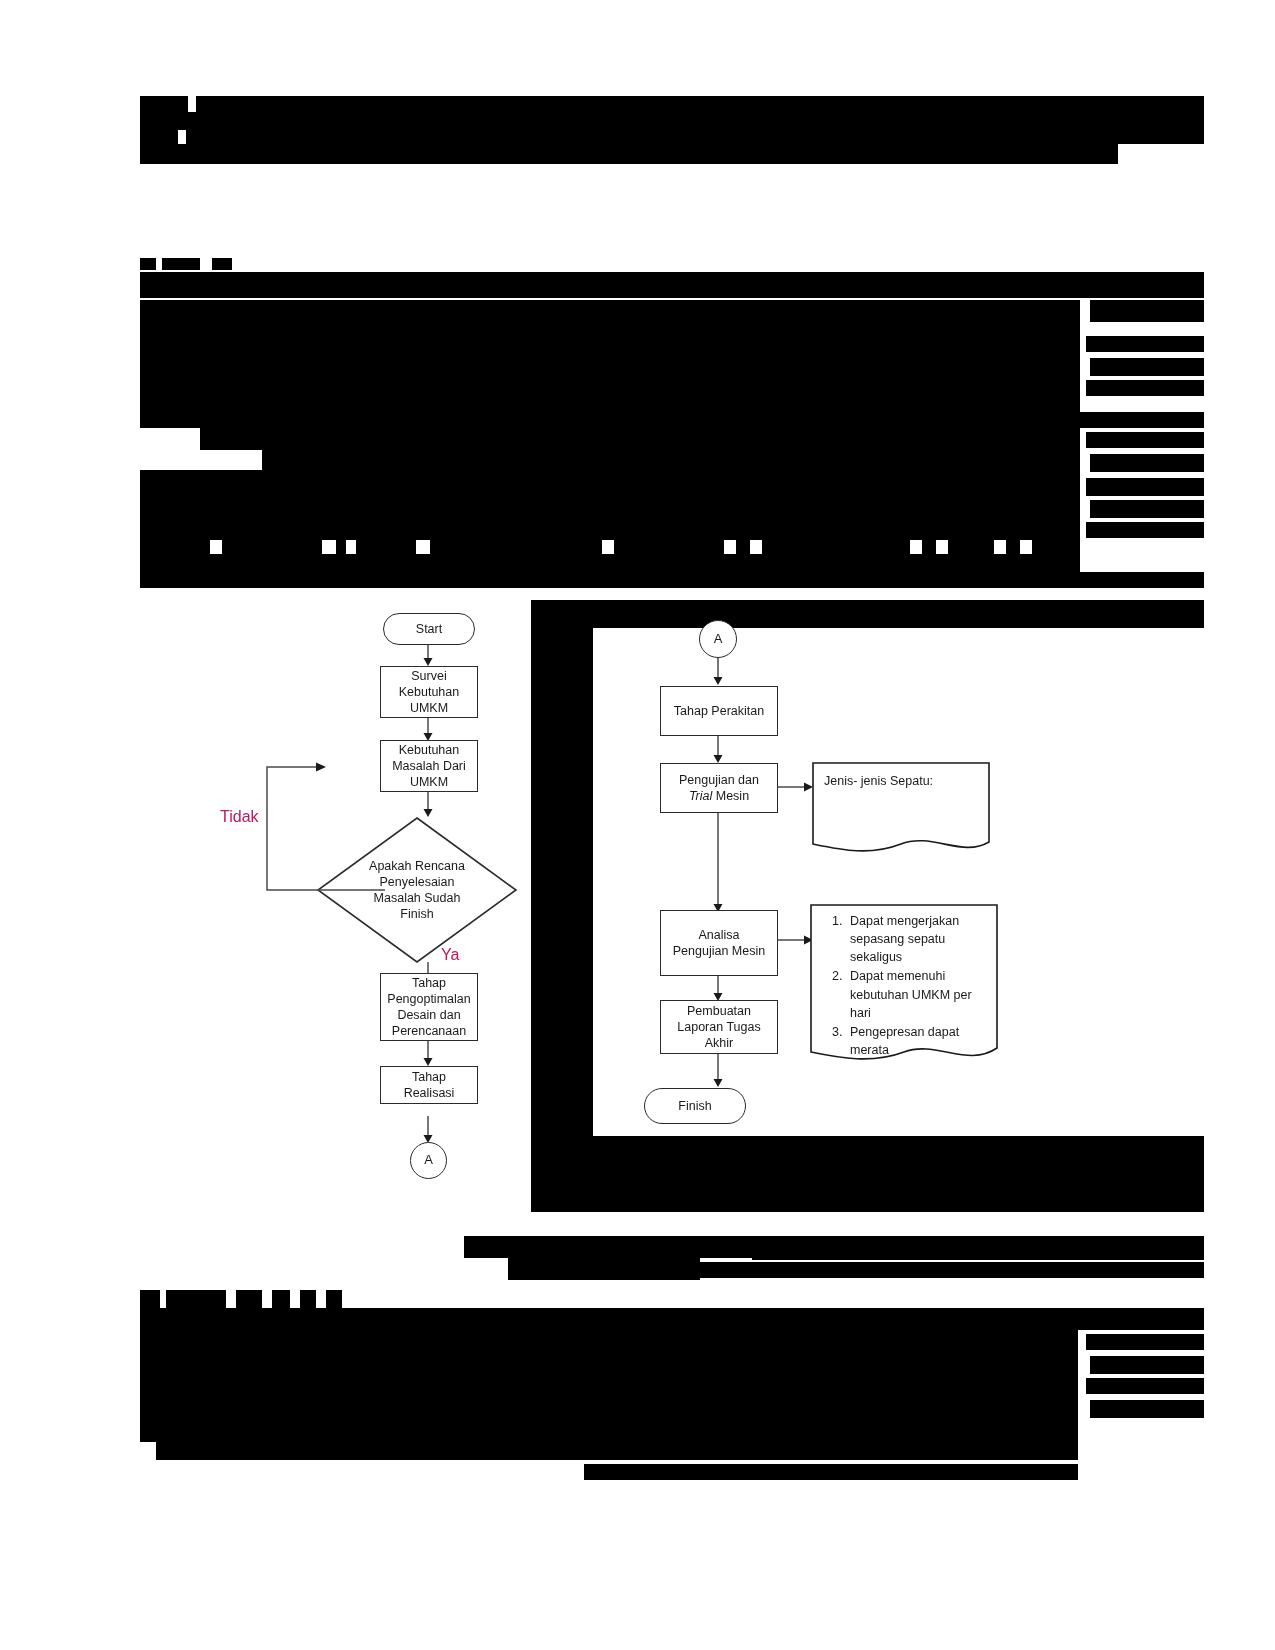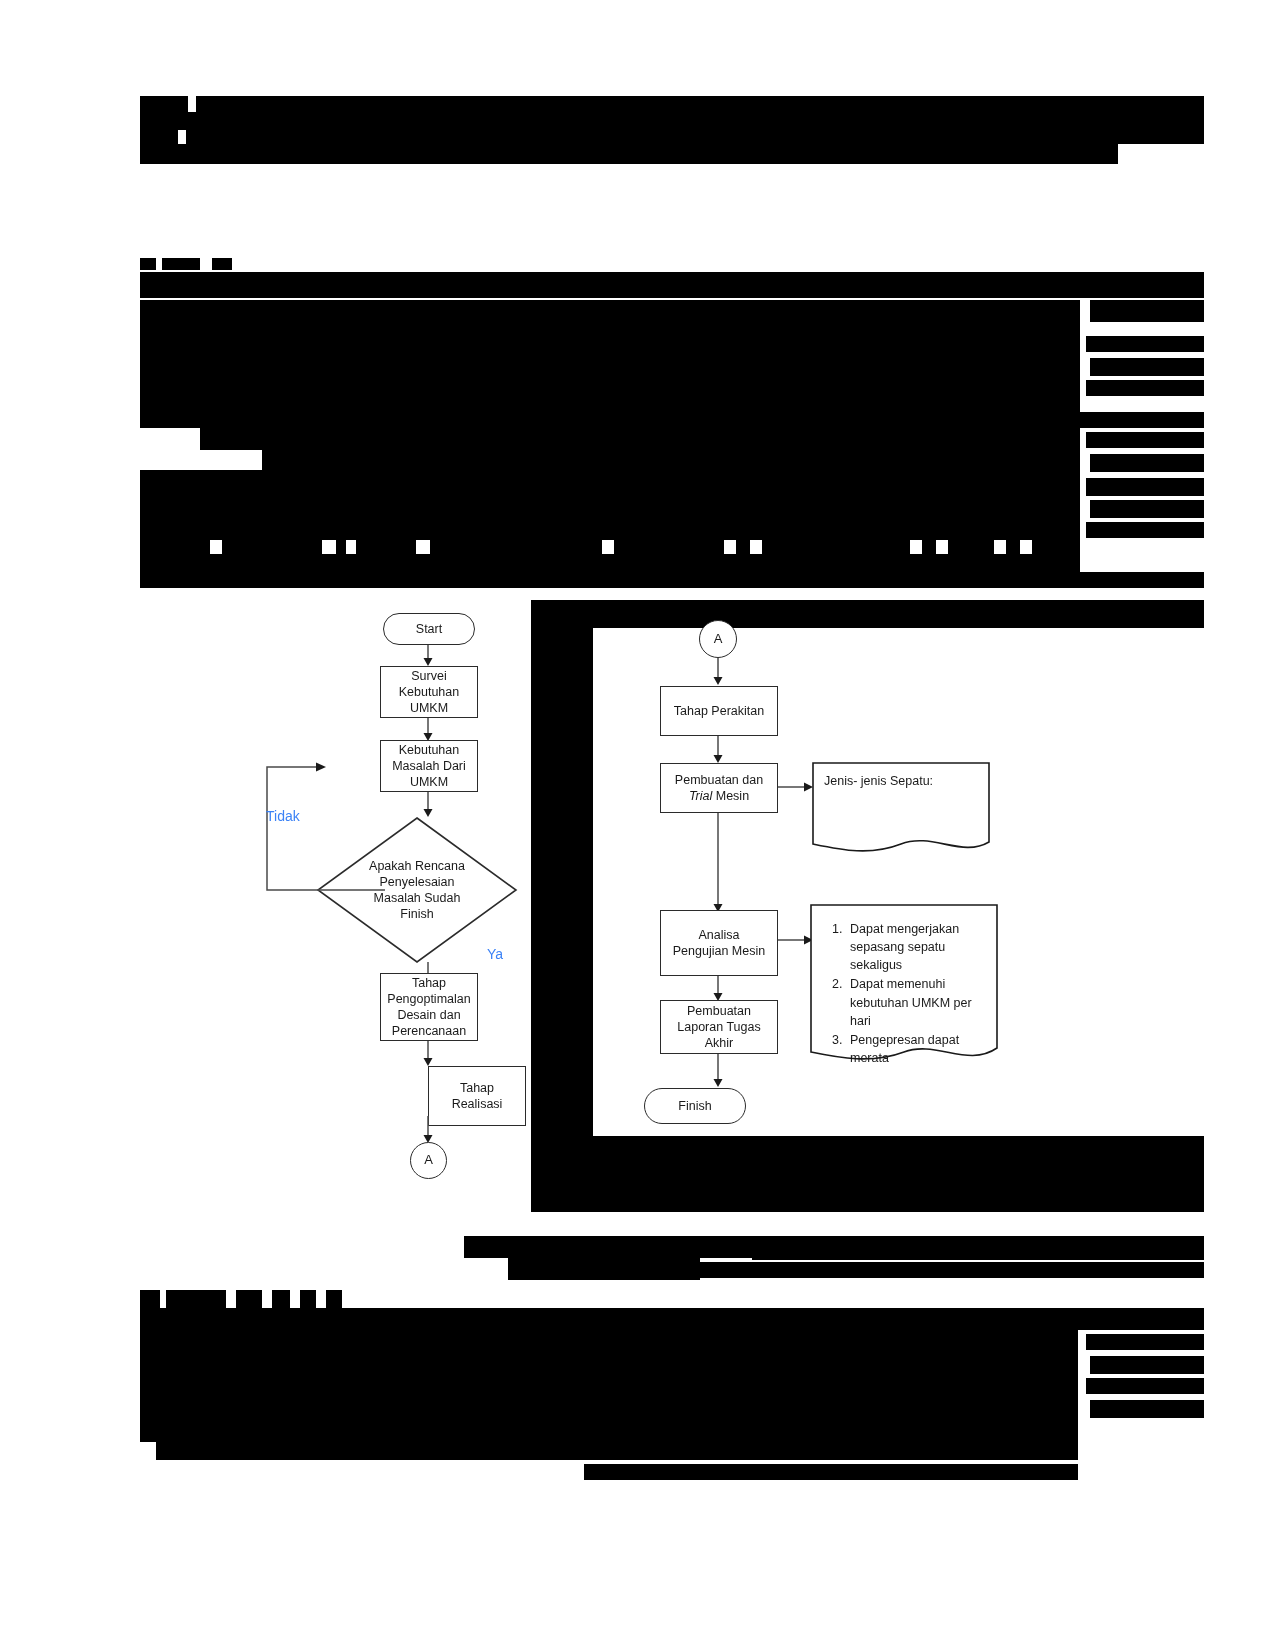--- a/index.html
+++ b/index.html
@@ -115,24 +115,23 @@
   }
   .edge line, .edge path, .edge polyline {
     stroke: #4a4a4a;
     stroke-width: 1.5px;
     fill: none;
   }
   .edge polygon { fill: #1a1a1a; }
 
   .edge-label {
     position: absolute;
-    font-size: 14px;
-    color: #3b82f6;
+    font-size: 16px;
+    color: #be185d;
     white-space: nowrap;
-    margin-left: 46px;
   }
   .white-panel {
     position: absolute;
     background: #ffffff;
   }
 </style>
 </head>
 <body>
 
 <div id="page">
@@ -274,21 +273,21 @@
       <span>Pengoptimalan</span>
       <span>Desain dan</span>
       <span>Perencanaan</span>
     </div>
 
     <svg class="edge" style="left:427px; top:1041px; width:4px; height:26px;">
       <line x1="1" y1="0" x2="1" y2="19"></line>
       <polygon points="-3.5,17 5.5,17 1,25"></polygon>
     </svg>
 
-    <div class="node" style="left:380px; top:1066px; width:98px; height:60px;margin-left:48px;">
+    <div class="node" style="left:380px; top:1066px; width:98px; height:38px;">
       <span>Tahap Realisasi</span>
     </div>
 
     <svg class="edge" style="left:427px; top:1116px; width:4px; height:28px;">
       <line x1="1" y1="0" x2="1" y2="21"></line>
       <polygon points="-3.5,19 5.5,19 1,27"></polygon>
     </svg>
 
     <div class="node circle" style="left:410px; top:1142px; width:37px; height:37px;">
       <span>A</span>
@@ -308,21 +307,21 @@
     <div class="node" style="left:660px; top:686px; width:118px; height:50px;">
       <span>Tahap Perakitan</span>
     </div>
 
     <svg class="edge" style="left:717px; top:736px; width:4px; height:28px;">
       <line x1="1" y1="0" x2="1" y2="21"></line>
       <polygon points="-3.5,19 5.5,19 1,27"></polygon>
     </svg>
 
     <div class="node" style="left:660px; top:763px; width:118px; height:50px; flex-direction:column;">
-      <span>Pembuatan dan</span>
+      <span>Pengujian dan</span>
       <span>
         <span class="it">Trial</span> Mesin
       </span>
     </div>
 
     <svg class="edge" style="left:778px; top:784px; width:36px; height:6px;">
       <line x1="0" y1="3" x2="28" y2="3"></line>
       <polygon points="26,-1.5 26,7.5 35,3"></polygon>
     </svg>
 
@@ -347,21 +346,21 @@
 
     <svg class="edge" style="left:778px; top:937px; width:36px; height:6px;">
       <line x1="0" y1="3" x2="28" y2="3"></line>
       <polygon points="26,-1.5 26,7.5 35,3"></polygon>
     </svg>
 
     <div class="doc-wrap" style="left:810px; top:904px; width:188px; height:166px;">
       <svg width="188" height="166" viewBox="0 0 188 166">
         <path d="M1,1 L187,1 L187,144 C158,164 126,136 94,148 C62,160 30,154 1,148 Z" fill="#ffffff" stroke="#1a1a1a" stroke-width="1.6"></path>
       </svg>
-      <div class="doc-body" style="padding-top:16px;">
+      <div class="doc-body" style="padding-top:8px;">
         <ol class="doc-list" style="padding-left:24px;">
           <li>Dapat mengerjakan sepasang sepatu sekaligus</li>
           <li>Dapat memenuhi kebutuhan UMKM per hari</li>
           <li>Pengepresan dapat merata</li>
         </ol>
       </div>
     </div>
 
     <svg class="edge" style="left:717px; top:976px; width:4px; height:26px;">
       <line x1="1" y1="0" x2="1" y2="19"></line>

